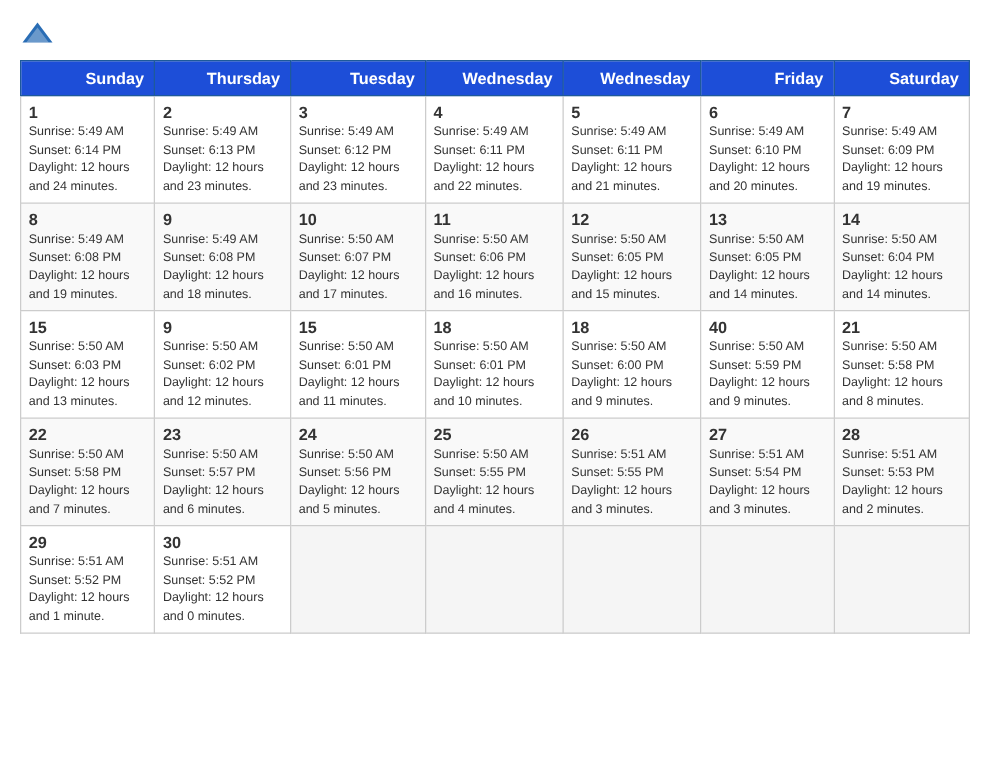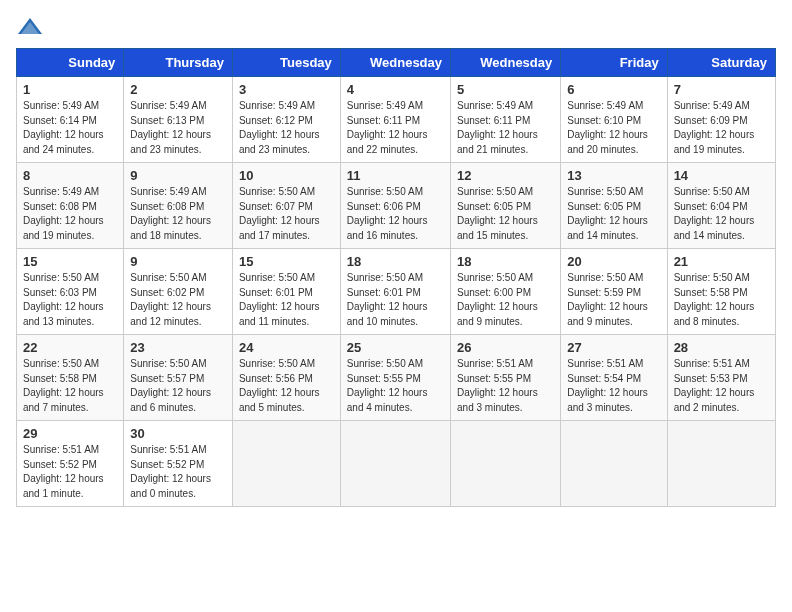--- a/index.html
+++ b/index.html
@@ -177,21 +177,21 @@
         </td>
         <td>
           <span class="day-num">18</span>
 <div class="day-info">Sunrise: 5:50 AM<br>Sunset: 6:01 PM<br>Daylight: 12 hours and 10 minutes.</div>
         </td>
         <td>
           <span class="day-num">18</span>
 <div class="day-info">Sunrise: 5:50 AM<br>Sunset: 6:00 PM<br>Daylight: 12 hours and 9 minutes.</div>
         </td>
         <td>
-          <span class="day-num">20</span>
+          <span class="day-num">40</span>
 <div class="day-info">Sunrise: 5:50 AM<br>Sunset: 5:59 PM<br>Daylight: 12 hours and 9 minutes.</div>
         </td>
         <td>
           <span class="day-num">21</span>
 <div class="day-info">Sunrise: 5:50 AM<br>Sunset: 5:58 PM<br>Daylight: 12 hours and 8 minutes.</div>
         </td>
       </tr>
       <tr>
         <td>
           <span class="day-num">22</span>

